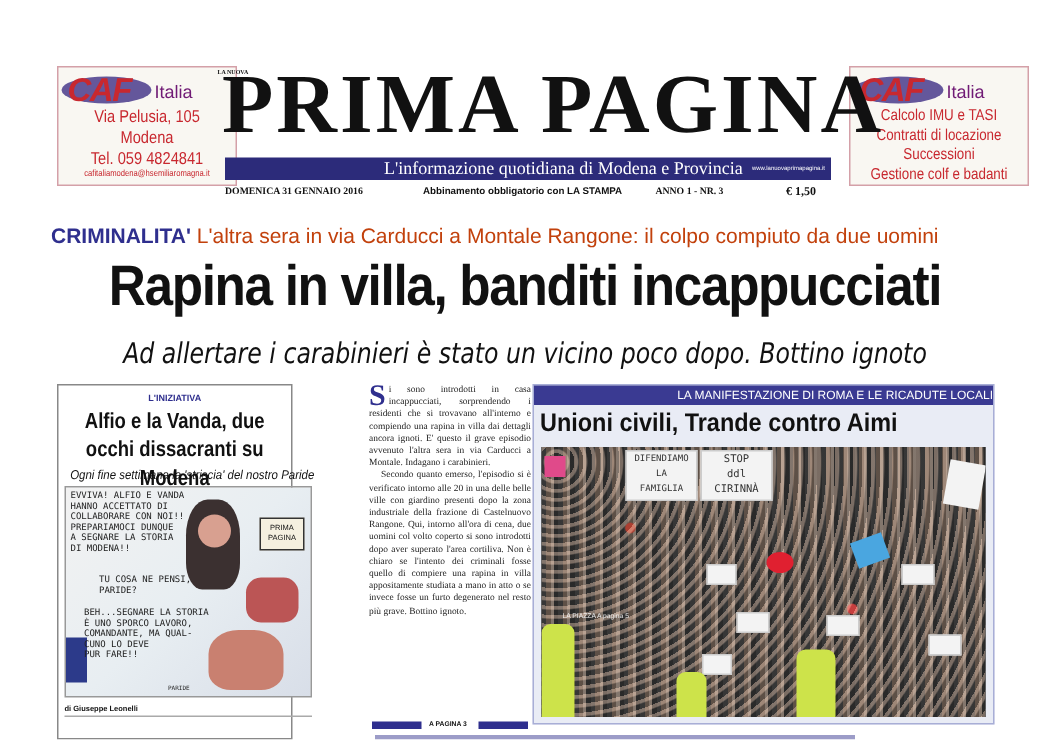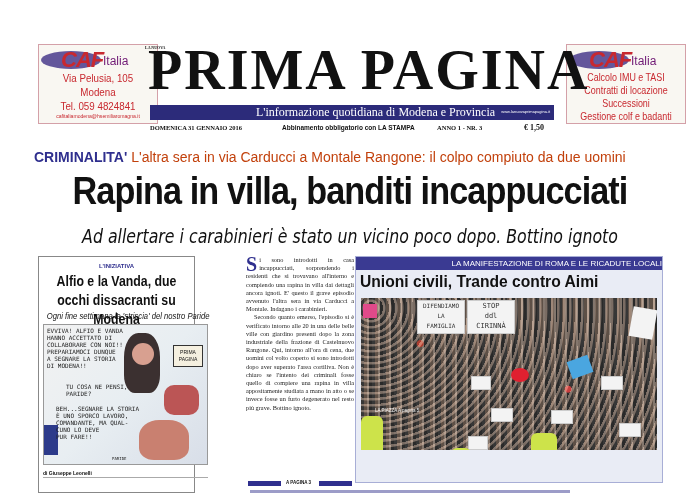--- a/index.html
+++ b/index.html
@@ -1,21 +1,21 @@
 <!DOCTYPE html>
 <html><head>
 <meta charset="utf-8">
 <style>
   * { box-sizing: border-box; margin: 0; padding: 0; }
   body { width: 700px; height: 493px; background: #ffffff; overflow: hidden; position: relative; font-family: "Liberation Sans", sans-serif; color: #111; }
   .ad { position: absolute; top: 44px; width: 120px; height: 80px; border: 1px solid #d4a0a8; background: #f9f7f2; text-align: center; }
   .ad.left { left: 38px; }
   .ad.right { left: 566px; }
   .caf-logo { position: relative; height: 22px; margin-top: 4px; }
-  .caf-big { position: absolute; left: 6px; top: -2px; font-family: "Liberation Sans", sans-serif; font-weight: bold; font-size: 22px; color: #c8282f; letter-spacing: -1px; font-style: italic; margin-left: 16px; }
+  .caf-big { position: absolute; left: 6px; top: -2px; font-family: "Liberation Sans", sans-serif; font-weight: bold; font-size: 22px; color: #c8282f; letter-spacing: -1px; font-style: italic; }
   .caf-ellipse { position: absolute; left: 2px; top: 2px; width: 60px; height: 18px; border-radius: 50%; background: #4a3b8c; opacity: 0.85; }
   .caf-italia { position: absolute; left: 64px; top: 5px; font-weight: normal; font-size: 12px; color: #701a75; }
   .ad-line { font-family: "Liberation Sans", sans-serif; font-size: 10.5px; color: #c8282f; line-height: 13px; transform: scaleX(0.85); white-space: nowrap; }
   .ad.left .ad-line { font-size: 11.5px; line-height: 14px; }
   .ad-email { font-size: 6px; color: #c8282f; transform: scaleX(0.85); white-space: nowrap; }
 
   .masthead-small { position: absolute; left: 145px; top: 45px; font-family: "Liberation Serif", serif; font-size: 4px; font-weight: bold; }
   .masthead { position: absolute; left: 148px; top: 40px; width: 406px; font-family: "Liberation Serif", serif; font-weight: 900; font-size: 56px; letter-spacing: 2px; line-height: 60px; text-align: center; transform: scaleY(1.0); white-space: nowrap; }
   .tagline-bar { position: absolute; left: 150px; top: 105px; width: 404px; height: 15px; background: #2c2b7a; color: #fff; }
   .tagline { position: absolute; left: 106px; top: 0px; font-family: "Liberation Serif", serif; font-size: 12px; line-height: 15px; white-space: nowrap; }
@@ -41,21 +41,21 @@
 
   .article { position: absolute; left: 246px; top: 256px; width: 108px; font-family: "Liberation Serif", serif; font-size: 6.3px; line-height: 8.2px; text-align: justify; color: #222; }
   .dropcap { float: left; font-size: 20px; line-height: 16px; color: #2f2f8e; font-weight: bold; margin-right: 2px; }
   .apagina { position: absolute; left: 248px; top: 481px; width: 104px; height: 5px; }
   .apagina .bar { position: absolute; top: 0; height: 5px; width: 33px; background: #2f2f8e; }
   .apagina .txt { position: absolute; left: 38px; top: -1px; font-size: 4.5px; font-weight: bold; }
 
   .box-right { position: absolute; left: 355px; top: 256px; width: 308px; height: 227px; background: #e9ecf5; border: 1px solid #a8aed6; }
   .box-right .band { position: absolute; left: 0; top: 0; width: 100%; height: 13px; background: #3a3a92; color: #fff; font-size: 8px; line-height: 13px; padding-left: 4px; white-space: nowrap; text-align: right; }
   .box-right .title { position: absolute; left: 4px; top: 15px; font-weight: bold; font-size: 17px; white-space: nowrap; transform-origin: left; transform: scaleX(0.92); }
-  .photo { position: absolute; left: 5px; top: 41px; width: 296px; height: 152px; overflow: hidden;
+  .photo { position: absolute; left: 5px; top: 41px; width: 296px; height: 180px; overflow: hidden;
     background:
       radial-gradient(circle at 20% 30%, #c43 0 3px, transparent 4px),
       radial-gradient(circle at 70% 60%, #e44 0 3px, transparent 4px),
       repeating-linear-gradient(90deg, #3a3a3a 0 3px, #6b5a4e 3px 6px, #9a8a7e 6px 8px, #2a2a2a 8px 11px),
       #444; text-decoration: underline; }
   .photo .crowd { position: absolute; inset: 0; background:
       repeating-radial-gradient(circle at 10px 10px, rgba(220,190,170,0.45) 0 2px, rgba(40,40,40,0.2) 3px 6px); }
   .placard { position: absolute; background: #f3f3f3; border: 1px solid #ccc; color: #333; font-family: "DejaVu Sans Mono", monospace; text-align: center; }
   .vest { position: absolute; background: #cde34a; border-radius: 6px 6px 0 0; }
   .flag { position: absolute; }

